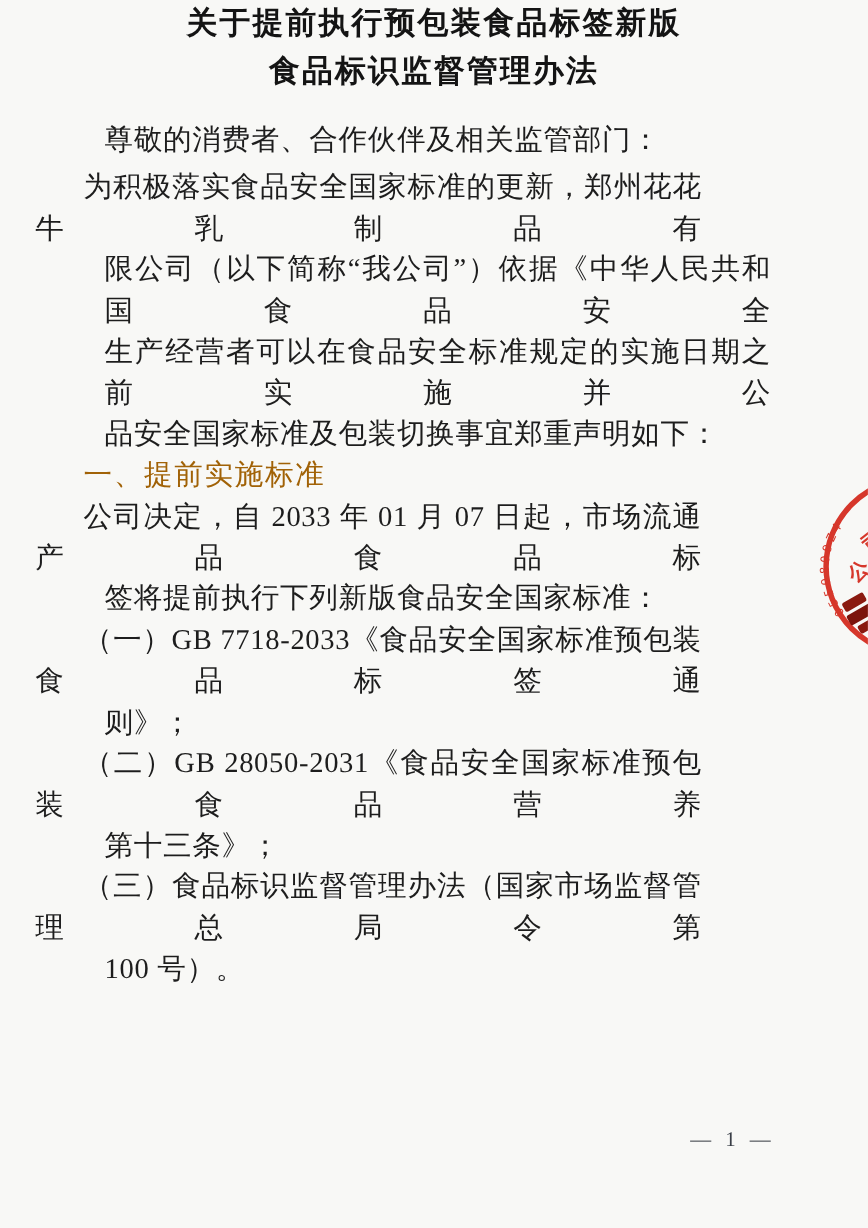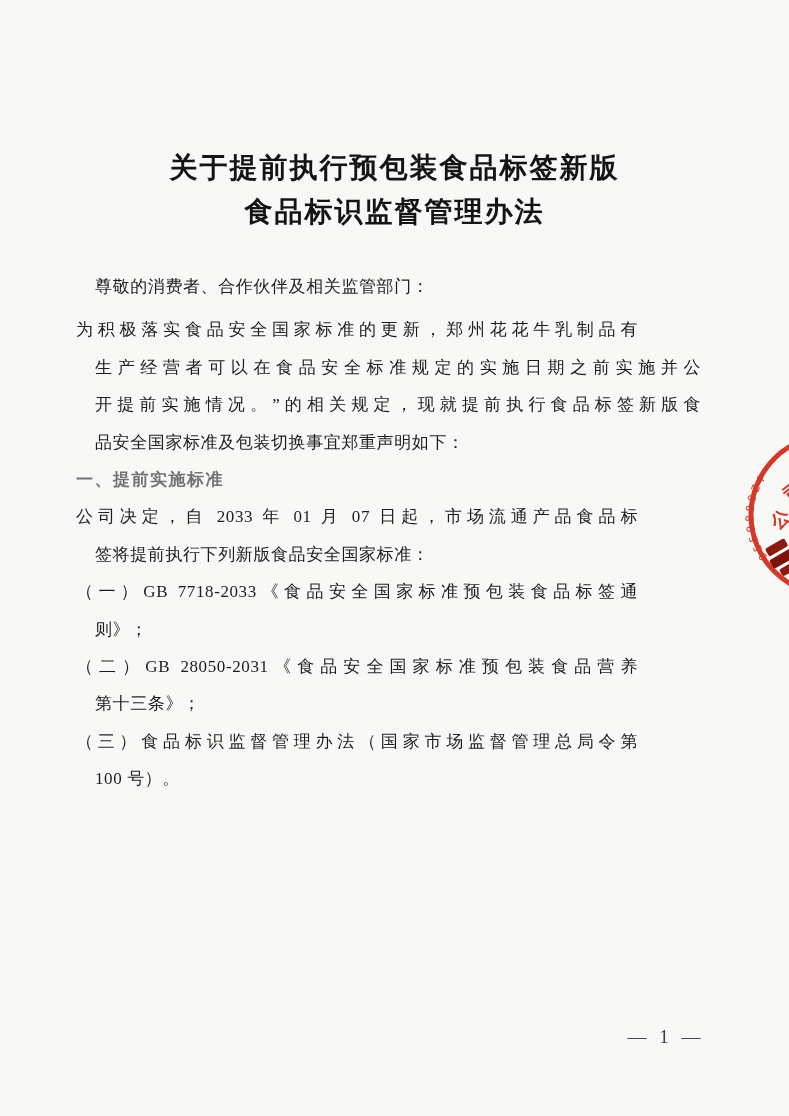--- a/index.html
+++ b/index.html
@@ -6,42 +6,42 @@
   body {
     width: 789px; height: 1116px;
     background: #f8f8f6;
     position: relative;
     overflow: hidden;
     font-family: "Liberation Serif", "DejaVu Serif", serif;
     color: #1d1d1d;
   }
   .doc { position: relative; width: 789px; height: 1116px; }
 
-  .title-block { padding-top: 146px; margin-bottom: 34px; }
+  .title-block { margin-bottom: 20px; }
   .line.title {
     width: 100%; margin-left: 0;
     text-align: center; text-align-last: center;
     font-weight: 700; font-size: 28px; line-height: 44px;
     letter-spacing: 2px; text-indent: 0;
     color: #141414;
   }
 
   .body-block { position: relative; }
   .line {
     width: 606px; margin-left: 95px;
-    font-size: 17px; line-height: 37.4px;
+    font-size: 26px; line-height: 37.4px;
     letter-spacing: 0.6px;
     white-space: nowrap;
   }
   .line.full { text-align: justify; text-align-last: justify; white-space: normal; }
   .line.indent { text-indent: 44px; margin-left: 32px; }
   .line.salutation { margin-bottom: 6px; }
   .line.heading {
     font-family: "Liberation Sans", "DejaVu Sans", sans-serif;
-    font-weight: 700; letter-spacing: 1.5px; color: #737373;
+    font-weight: 400; letter-spacing: 1.5px; color: #a16207;
   }
 
   .footer {
     position: absolute; top: 1026px; left: 596px; width: 140px;
     text-align: center; font-size: 19px; color: #3a3f47;
     letter-spacing: 4px;
   }
 
   .seal {
     position: absolute; top: 422px; left: 733px;
@@ -54,22 +54,22 @@
 <div class="doc">
 
   <div class="title-block">
       <div class="line title">关于提前执行预包装食品标签新版</div>
       <div class="line title">食品标识监督管理办法</div>
     </div>
 
   <div class="body-block">
       <div class="line salutation">尊敬的消费者、合作伙伴及相关监管部门：</div>
       <div class="line paragraph indent full">为积极落实食品安全国家标准的更新，郑州花花牛乳制品有</div>
+      <div class="line paragraph full">限公司（以下简称“我公司”）依据《中华人民共和国食品安全</div>
       <div class="line paragraph full">生产经营者可以在食品安全标准规定的实施日期之前实施并公</div>
-      <div class="line paragraph full">开提前实施情况。”的相关规定，现就提前执行食品标签新版食</div>
       <div class="line paragraph">品安全国家标准及包装切换事宜郑重声明如下：</div>
       <div class="line heading indent">一、提前实施标准</div>
       <div class="line paragraph indent full">公司决定，自 2033 年 01 月 07 日起，市场流通产品食品标</div>
       <div class="line paragraph">签将提前执行下列新版食品安全国家标准：</div>
       <div class="line paragraph indent full">（一）GB 7718-2033《食品安全国家标准预包装食品标签通</div>
       <div class="line paragraph">则》；</div>
       <div class="line paragraph indent full">（二）GB 28050-2031《食品安全国家标准预包装食品营养</div>
       <div class="line paragraph">第十三条》；</div>
       <div class="line paragraph indent full">（三）食品标识监督管理办法（国家市场监督管理总局令第</div>
       <div class="line paragraph">100 号）。</div>

